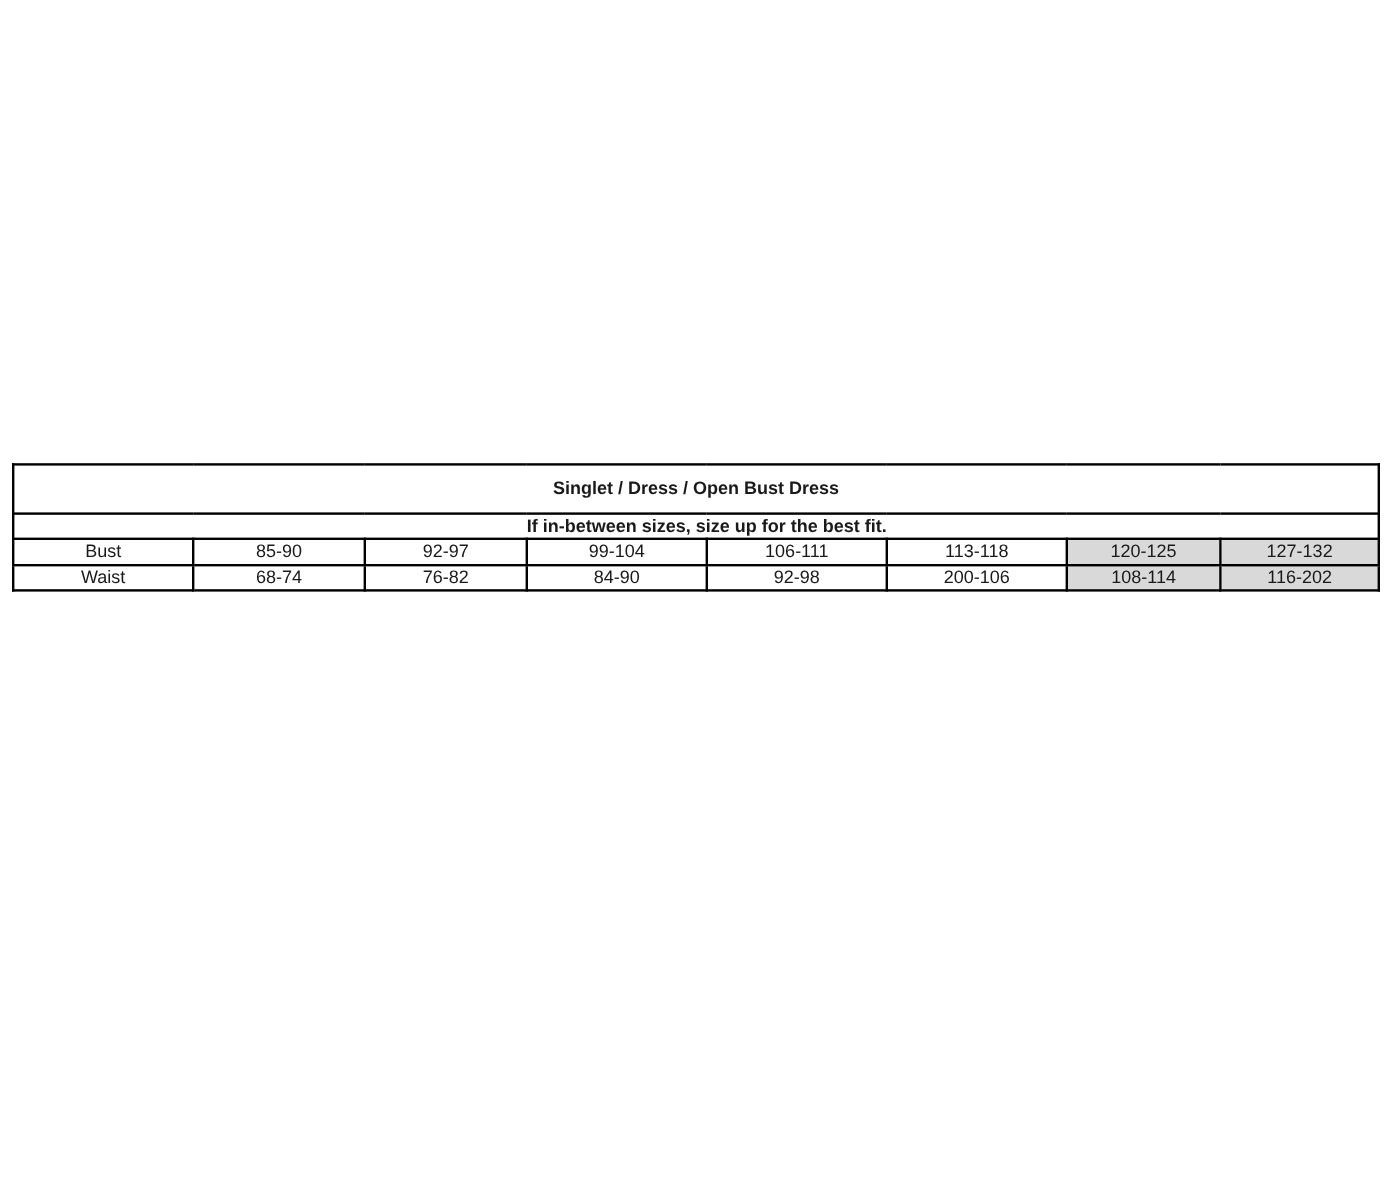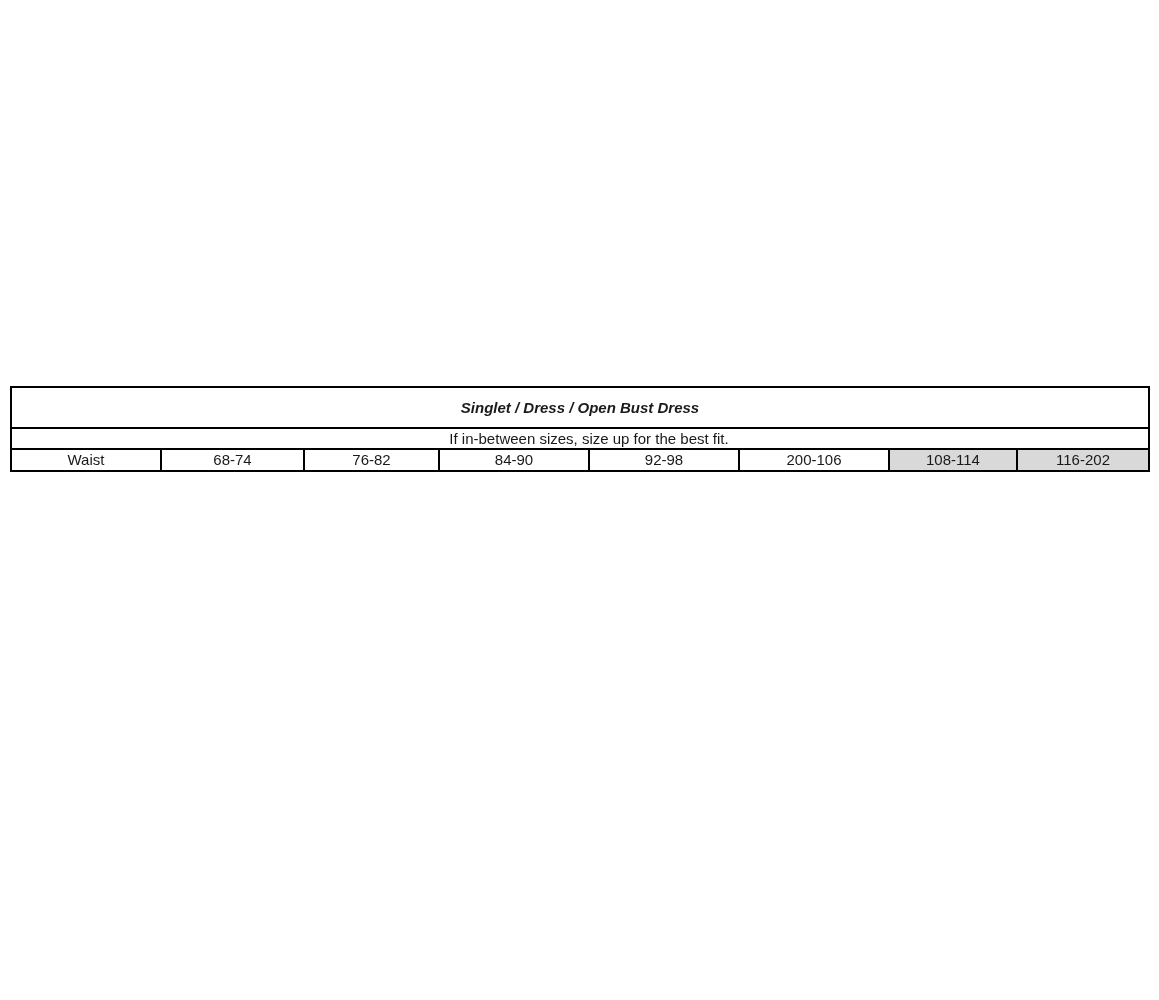--- a/index.html
+++ b/index.html
@@ -33,24 +33,23 @@
     font-size: 15px;
     line-height: 1.15;
     padding: 1px 2px;
     height: 17px;
     white-space: nowrap;
     overflow: hidden;
   }
   tr.title-row td {
     height: 37px;
     font-weight: bold;
-    font-style: italic;
   }
   tr.note-row td {
-    font-weight: normal;
+    font-weight: bold;
     height: 16px;
     padding-left: 20px;
   }
   td.shaded {
     background: #d9d9d9;
   }
 </style>
 </head>
 <body>
 
@@ -71,20 +70,30 @@
         <tr class="title-row">
       <td colspan="8">Singlet / Dress / Open Bust Dress</td>
     </tr>
 
     <tr class="note-row">
       <td colspan="8">If in-between sizes, size up for the best fit.</td>
     </tr>
 
 
 
+    <tr>
+      <td>Bust</td>
+      <td>85-90</td>
+      <td>92-97</td>
+      <td>99-104</td>
+      <td>106-111</td>
+      <td>113-118</td>
+      <td class="shaded">120-125</td>
+      <td class="shaded">127-132</td>
+    </tr>
 
 
     <tr>
       <td>Waist</td>
       <td>68-74</td>
       <td>76-82</td>
       <td>84-90</td>
       <td>92-98</td>
       <td>200-106</td>
       <td class="shaded">108-114</td>

